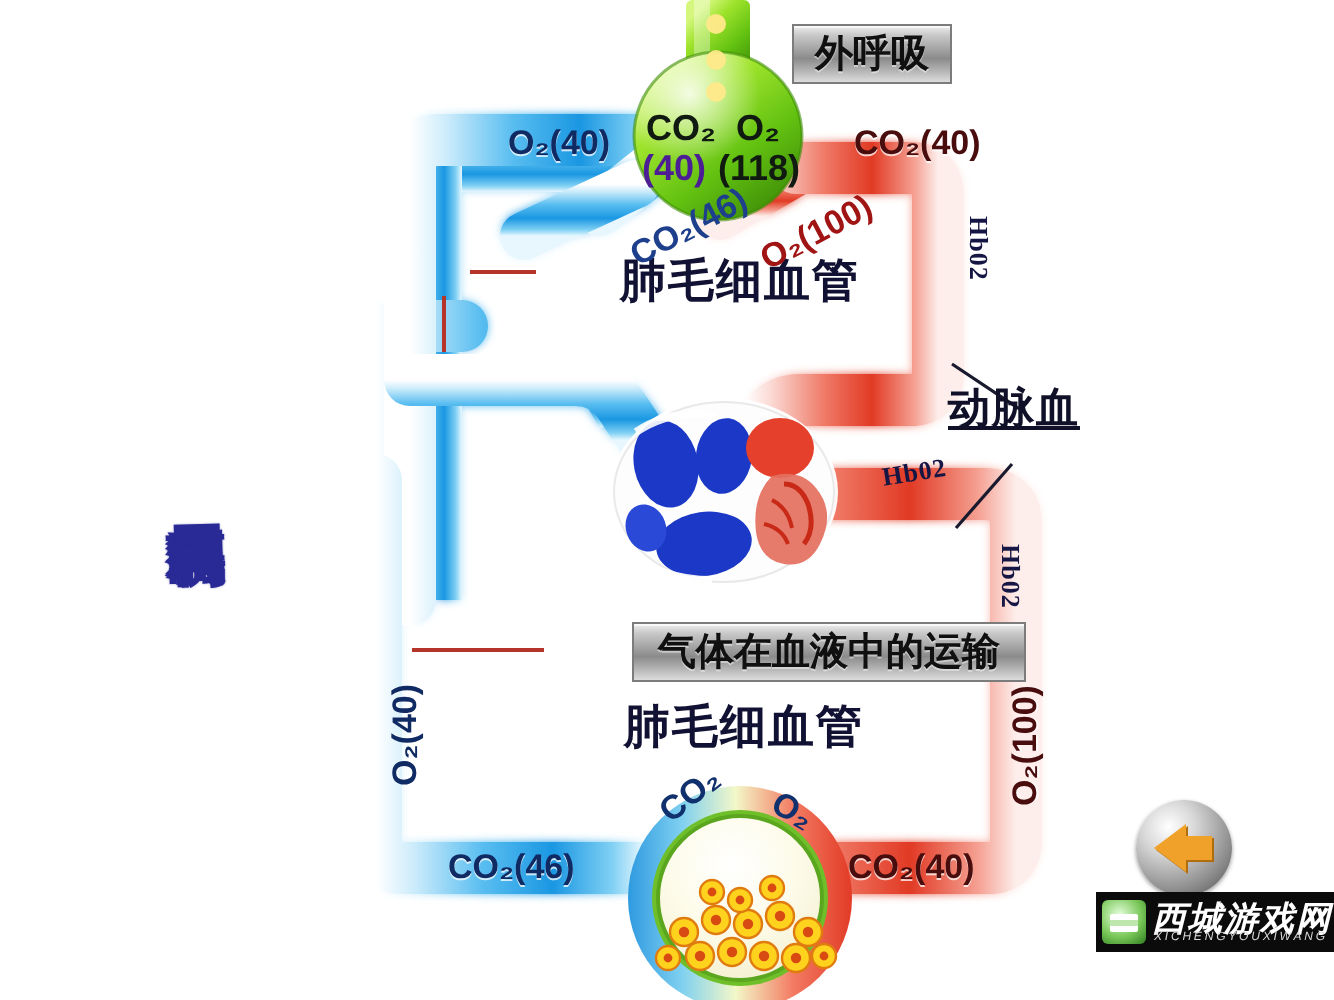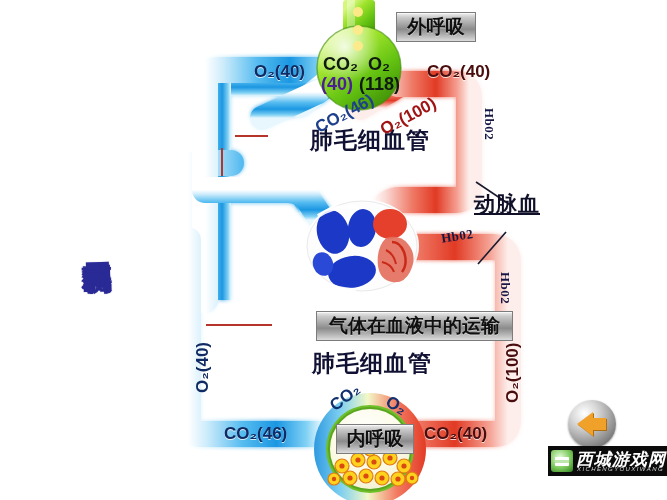--- a/index.html
+++ b/index.html
@@ -389,21 +389,20 @@
       <line x1="478" y1="264" x2="506" y2="232"></line>
     </g>
   </svg>
 
   <div class="v-title">氧气的获得和利用</div>
 
   <div class="plate" style="left:396px; top:12px; width:78px; height:28px; font-size:19px;">外呼吸</div>
 
   <div class="plate" style="left:272px; top:311px; width:195px; height:28px; font-size:19px;margin-left:44px;">气体在血液中的运输</div>
 
-  <div class="plate" style="left:336px; top:424px; width:76px; height:28px; font-size:19px;">内呼吸</div>
 
   <div class="head-cn" style="left:310px; top:125px;">肺毛细血管</div>
 
   <div class="head-cn" style="left:312px; top:348px;">肺毛细血管</div>
 
 
   <div class="side-cn" style="left:474px; top:190px;text-decoration:underline;">动脉血</div>
 
   <div class="lbl" style="left:323px; top:54px; font-size:18px; font-weight:bold; color:#101a10;">CO₂</div>
   <div class="lbl" style="left:368px; top:54px; font-size:18px; font-weight:bold; color:#101a10;">O₂</div>

